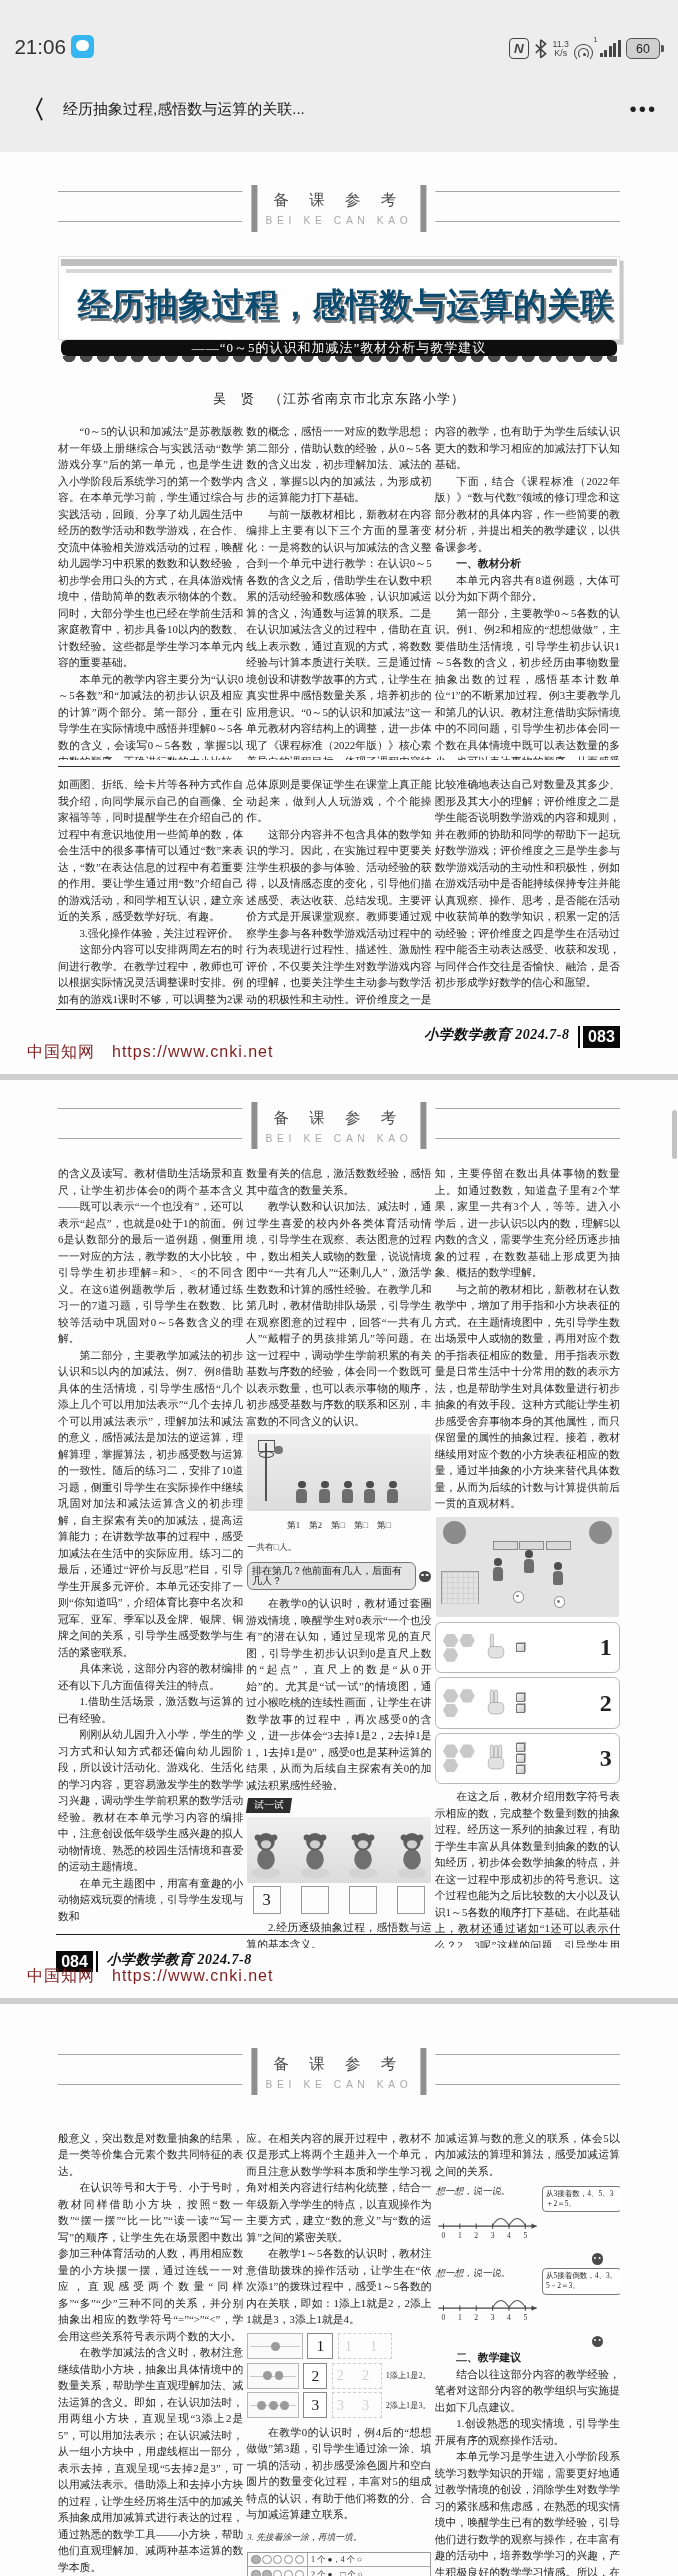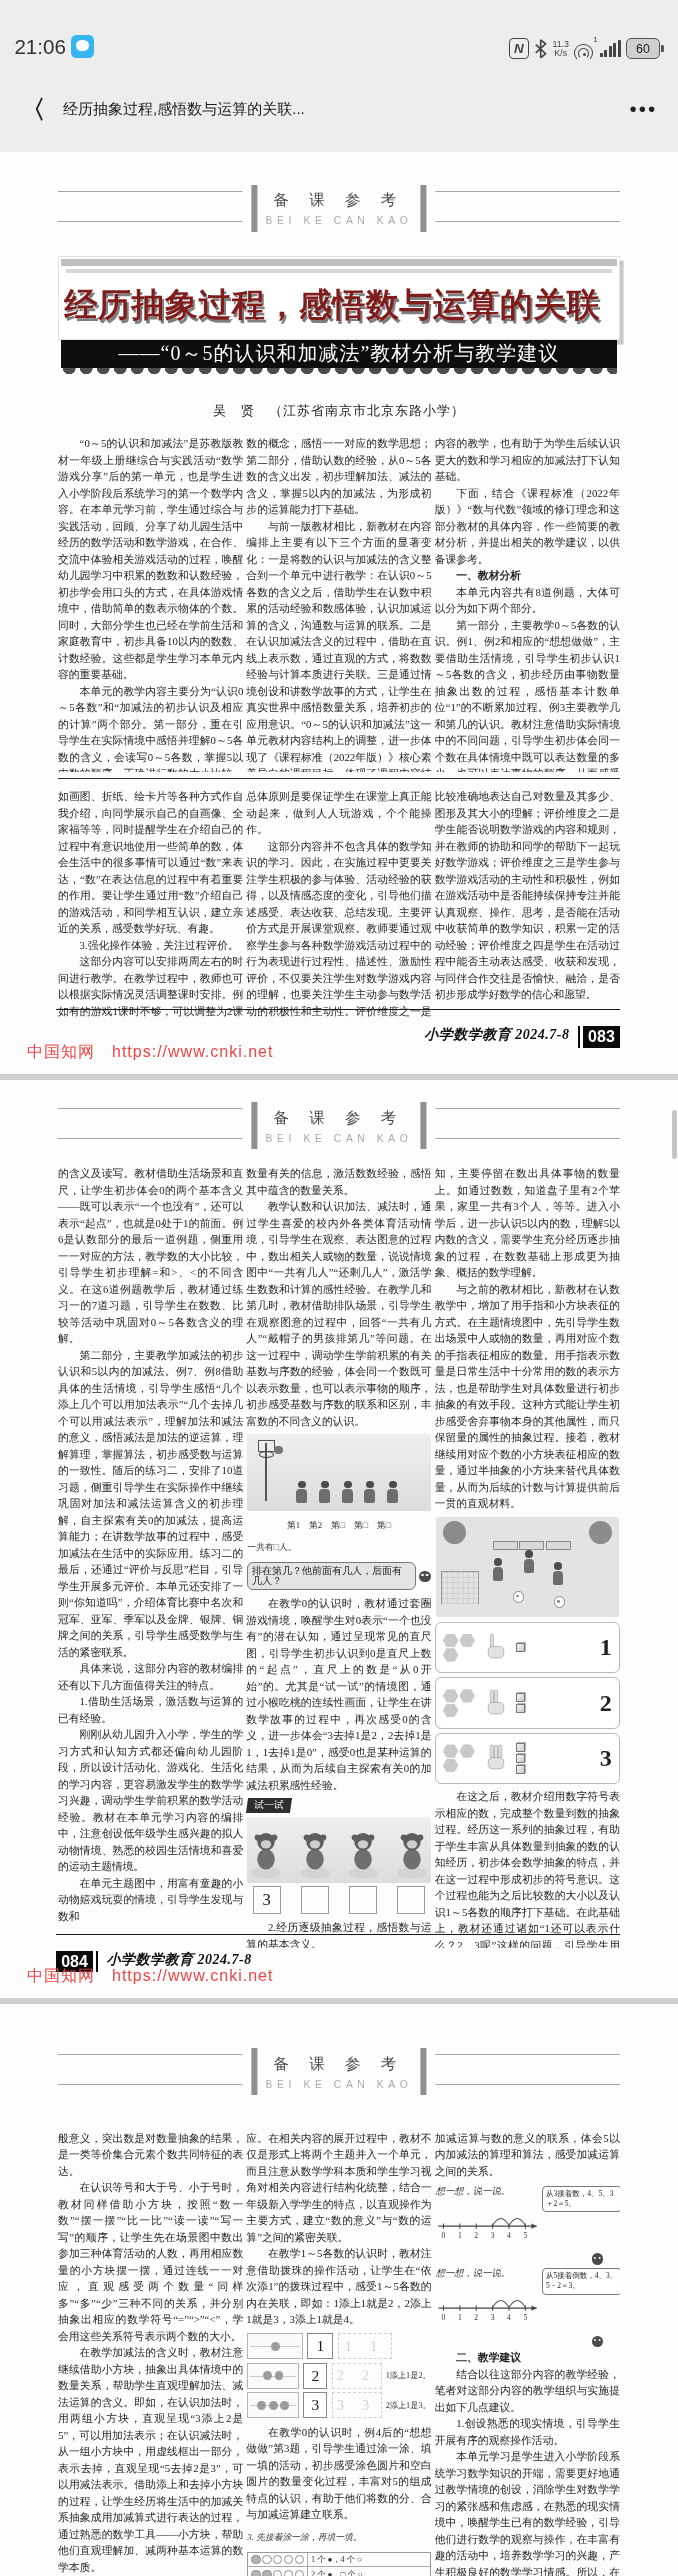--- a/index.html
+++ b/index.html
@@ -47,25 +47,25 @@
          padding:0 9.3px;display:flex;align-items:center;gap:8.2px;}
   .badge .vb{width:5.7px;height:47px;background:#8f8f8f;}
   .badge .bt{display:flex;flex-direction:column;align-items:center;}
   .badge .cn{font-size:15.5px;letter-spacing:8.2px;color:#4e4e4e;}
   .badge .en{font-size:10.3px;letter-spacing:4.6px;color:#a9a9a9;font-family:"Liberation Sans",sans-serif;margin-top:4.1px;}
   
   .title-card{margin:11.3px 58px 0;background:#fff;box-shadow:3.6px 4.6px 0 #c9c9c9;
               border:0.5px solid #e2e2e2;padding-bottom:8.2px;}
   .title-card .bar1{height:6.2px;background:#bfbfbf;margin:2.1px 2.1px 0;}
   .title-card .bar2{height:4.6px;background:#d7d7d7;margin:3.1px 7.2px 0;}
-  .title-card h1{margin:9.3px 5.2px 3.1px;text-align:left;font-size:33px;letter-spacing:0.5px;
-                 color:#7f1d1d;font-weight:900;
+  .title-card h1{margin:9.3px 5.2px 3.1px;text-align:right;font-size:33px;letter-spacing:0.5px;
+                 color:#0c4a6e;font-weight:900;
                  text-shadow:-1px -1px 0 #ffffff,2.1px 2.6px 0.5px rgba(0,0,0,0.5);}
-  .sub-bar{margin:0 61px;background:#0e0e0e;color:#fff;height:28px;display:flex;
-           align-items:center;justify-content:center;font-size:20px;letter-spacing:1px;}
+  .sub-bar{margin:0 61px;background:#0e0e0e;color:#fff;height:16px;display:flex;
+           align-items:center;justify-content:center;font-size:13px;letter-spacing:1px;border-radius:6px;}
   .scallop{margin:0 61px;height:13.4px;
            background-image:radial-gradient(circle at 8.2px 0px,#4c4c4c 0 6.2px,transparent 6.7px);
            background-size:17px 13.4px;background-repeat:repeat-x;}
   .author{text-align:center;font-size:13px;margin-top:20.6px;letter-spacing:1px;color:#222;}
   
   .cols{display:flex;gap:3px;padding:0 58px;box-sizing:border-box;overflow:hidden;}
   .col{flex:1;min-width:0;overflow:hidden;}
   .para{font-size:10.8px;line-height:16.5px;text-align:justify;margin:0;color:#1e1e1e;}
   .para.ind{text-indent:2em;}
   .para.bold{font-weight:bold;}
@@ -73,21 +73,21 @@
   
   .page-footer{position:absolute;left:56px;right:58px;bottom:26px;border-top:1.5px solid #1b1b1b;
                padding-top:16px;display:flex;}
   .page-footer.right{justify-content:flex-end;}
   .page-footer.left{justify-content:flex-start;}
   .numbox{background:#0a0a0a;color:#fff;font-family:"Liberation Sans",sans-serif;
           font-size:16px;font-weight:bold;padding:2.1px 5.2px;line-height:17.5px;}
   .numbar{width:2.1px;height:21.6px;background:#0a0a0a;margin:0 3.1px;}
   .jname{font-size:14px;font-style:italic;font-weight:bold;color:#111;letter-spacing:0.5px;}
   .page-footer .jname{margin:0 5.2px;}
-  .watermark{position:absolute;left:27px;bottom:11.3px;font-size:16px;color:#ef4444;
+  .watermark{position:absolute;left:27px;bottom:11.3px;font-size:16px;color:#7f1d1d;
              font-family:"Liberation Sans",sans-serif;letter-spacing:1px;}
   
   .fig{margin:5.2px 1px;}
   .scene{position:relative;background:linear-gradient(#efefef,#dcdcdc);border-radius:2.1px;overflow:hidden;}
   .fig-cap{font-size:8.8px;line-height:13.4px;margin:8px 0;color:#333;}
   .kid{position:absolute;width:11.3px;}
   .kid i{display:block;width:7.7px;height:7.7px;border-radius:50%;background:#4d4d4d;margin:0 auto;}
   .kid b{display:block;width:10.8px;height:14px;border-radius:4.1px 4.1px 2.1px 2.1px;background:#6d6d6d;margin-top:1px;}
   .cube{width:11.3px;height:11.3px;border:1px solid #777;box-sizing:border-box;
         background:linear-gradient(135deg,#f5f5f5,#cacaca);box-shadow:1.5px -1.5px 0 #b4b4b4;margin:1.5px;}

